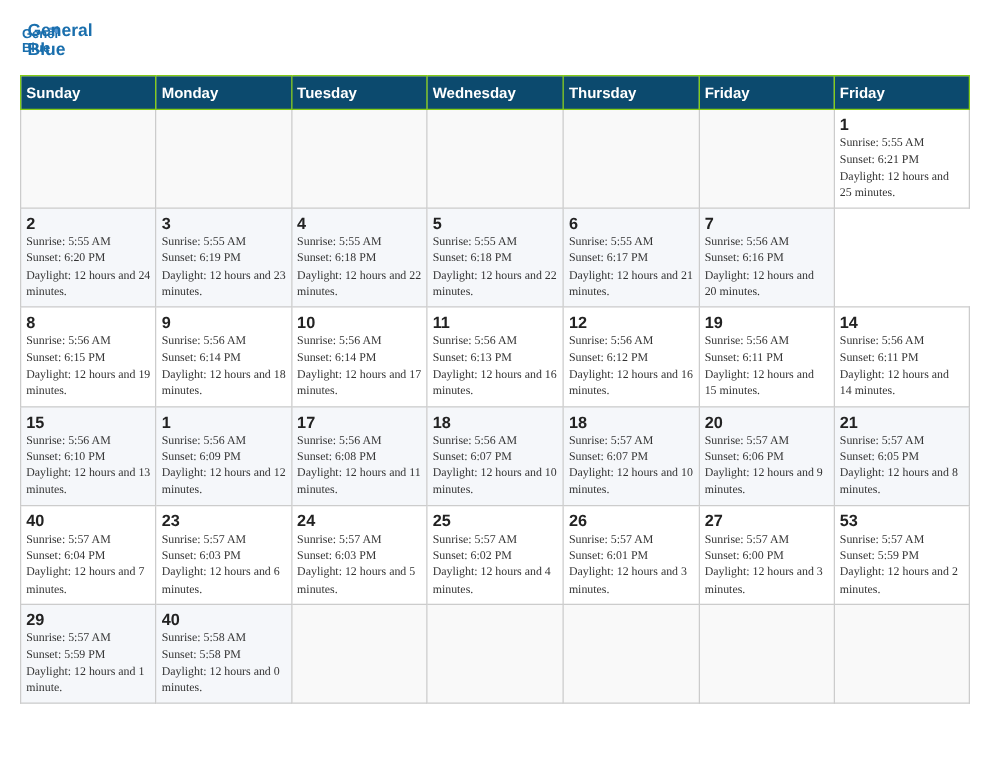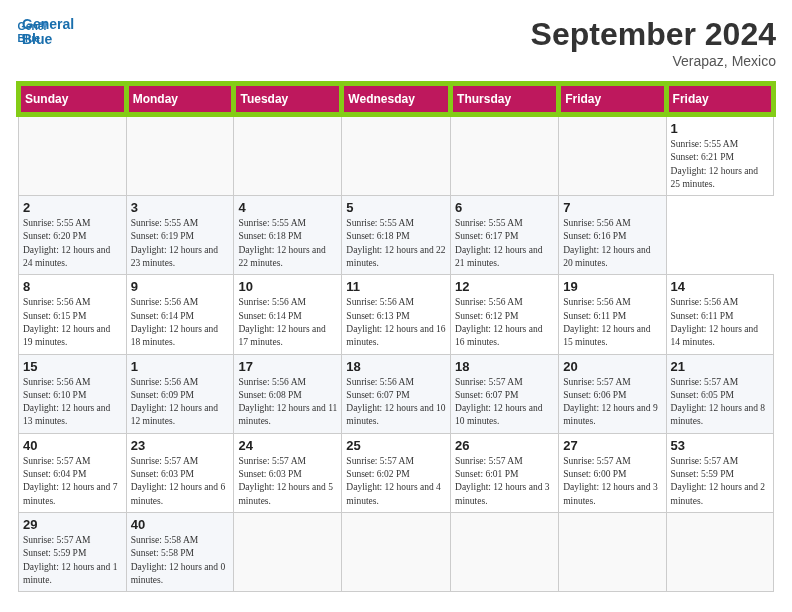--- a/index.html
+++ b/index.html
@@ -36,27 +36,27 @@
     .location {
       font-size: 14px;
       color: #555;
     }
     .calendar {
       width: 100%;
       border-collapse: collapse;
       font-size: 10px;
     }
     .calendar th {
-      background-color: #be185d;
+      background-color: #0c4a6e;
       color: #fff;
       padding: 6px 4px;
       text-align: left;
       font-size: 12px;
       font-weight: bold;
-      border: 5px solid #84cc16;
+      border: 1px solid #84cc16;
     }
     .calendar td {
       border: 1px solid #ccc;
       vertical-align: top;
       padding: 4px;
       width: 110px;
       min-height: 80px;
       background: #fff;
     }
     .calendar tr:nth-child(even) td {
@@ -88,24 +88,20 @@
       <text x="2" y="18" font-size="13" font-weight="bold" fill="#1a6fad">General</text>
       <text x="2" y="32" font-size="13" font-weight="bold" fill="#1a6fad">Blue</text>
       <polygon points="28,8 38,14 34,8" fill="#1a6fad"></polygon>
       <polygon points="28,8 38,6 38,14" fill="#5595d0"></polygon>
     </svg>
     <div style="line-height:1.1; margin-left:-30px;">
       <div style="font-size:14px; font-weight:bold; color:#1a6fad;">General</div>
       <div style="font-size:14px; font-weight:bold; color:#1a6fad;">Blue</div>
     </div>
   </div>
-  <div class="title-block">
-    <div class="month-title">September 2024</div>
-    <div class="location">Verapaz, Mexico</div>
-  </div>
 </div>
 
 <table class="calendar" id="calendar-table">
   <thead>
     <tr id="dow-header">
     <th>Sunday</th>
         <th>Monday</th>
         <th>Tuesday</th>
         <th>Wednesday</th>
         <th>Thursday</th>

